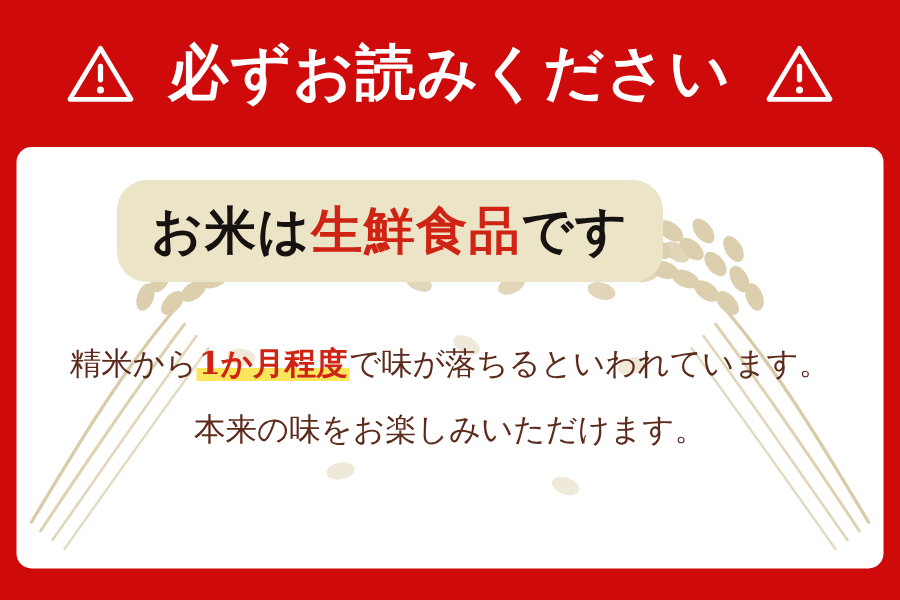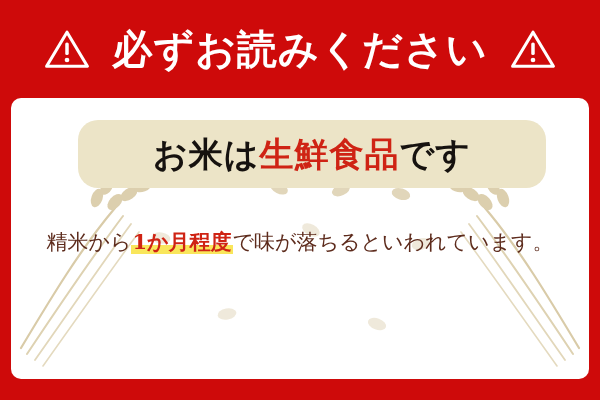--- a/index.html
+++ b/index.html
@@ -77,21 +77,21 @@
     z-index: 2;
     width: 100%;
     height: 100%;
   }
 
   
   .badge {
     position: absolute;
     left: 67px;
     top: 22px;
-    width: 468px;
+    width: 364px;
     height: 68px;
     background: #ece4c7;
     border-radius: 20px;
     display: flex;
     align-items: center;
     justify-content: center;
     box-sizing: border-box;
     text-align: center;
   }
   .badge-text {
@@ -250,20 +250,23 @@
 
       <div class="body-copy">
 
         <div class="para">
           <span class="line">
             <span>精米から</span><span class="em-red mark">1か月程度</span><span>で味が落ちるといわれています。</span>
           </span>
         </div>
 
         <div class="para">
+          <span class="line">
+            <span>本来の味をお楽しみいただけます。</span>
+          </span>
         </div>
 
         <div class="para">
         </div>
 
       </div>
 
     </div>
   </div>
 </div>

